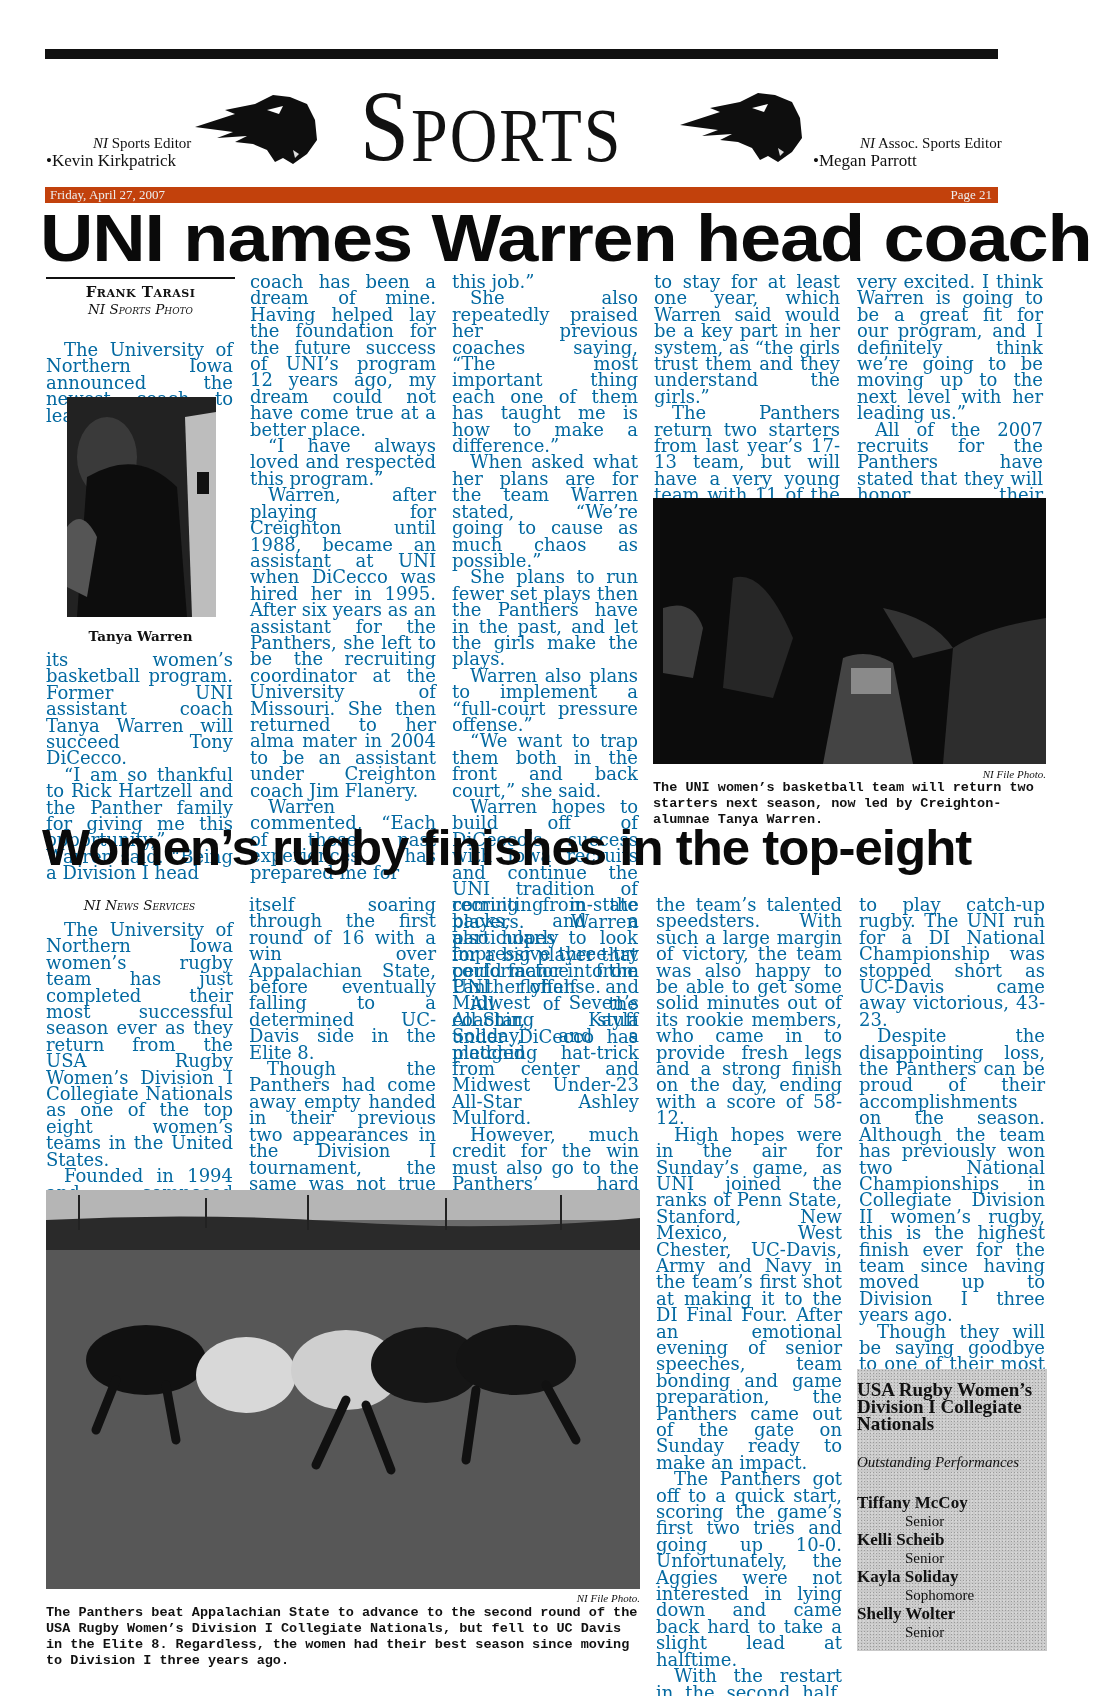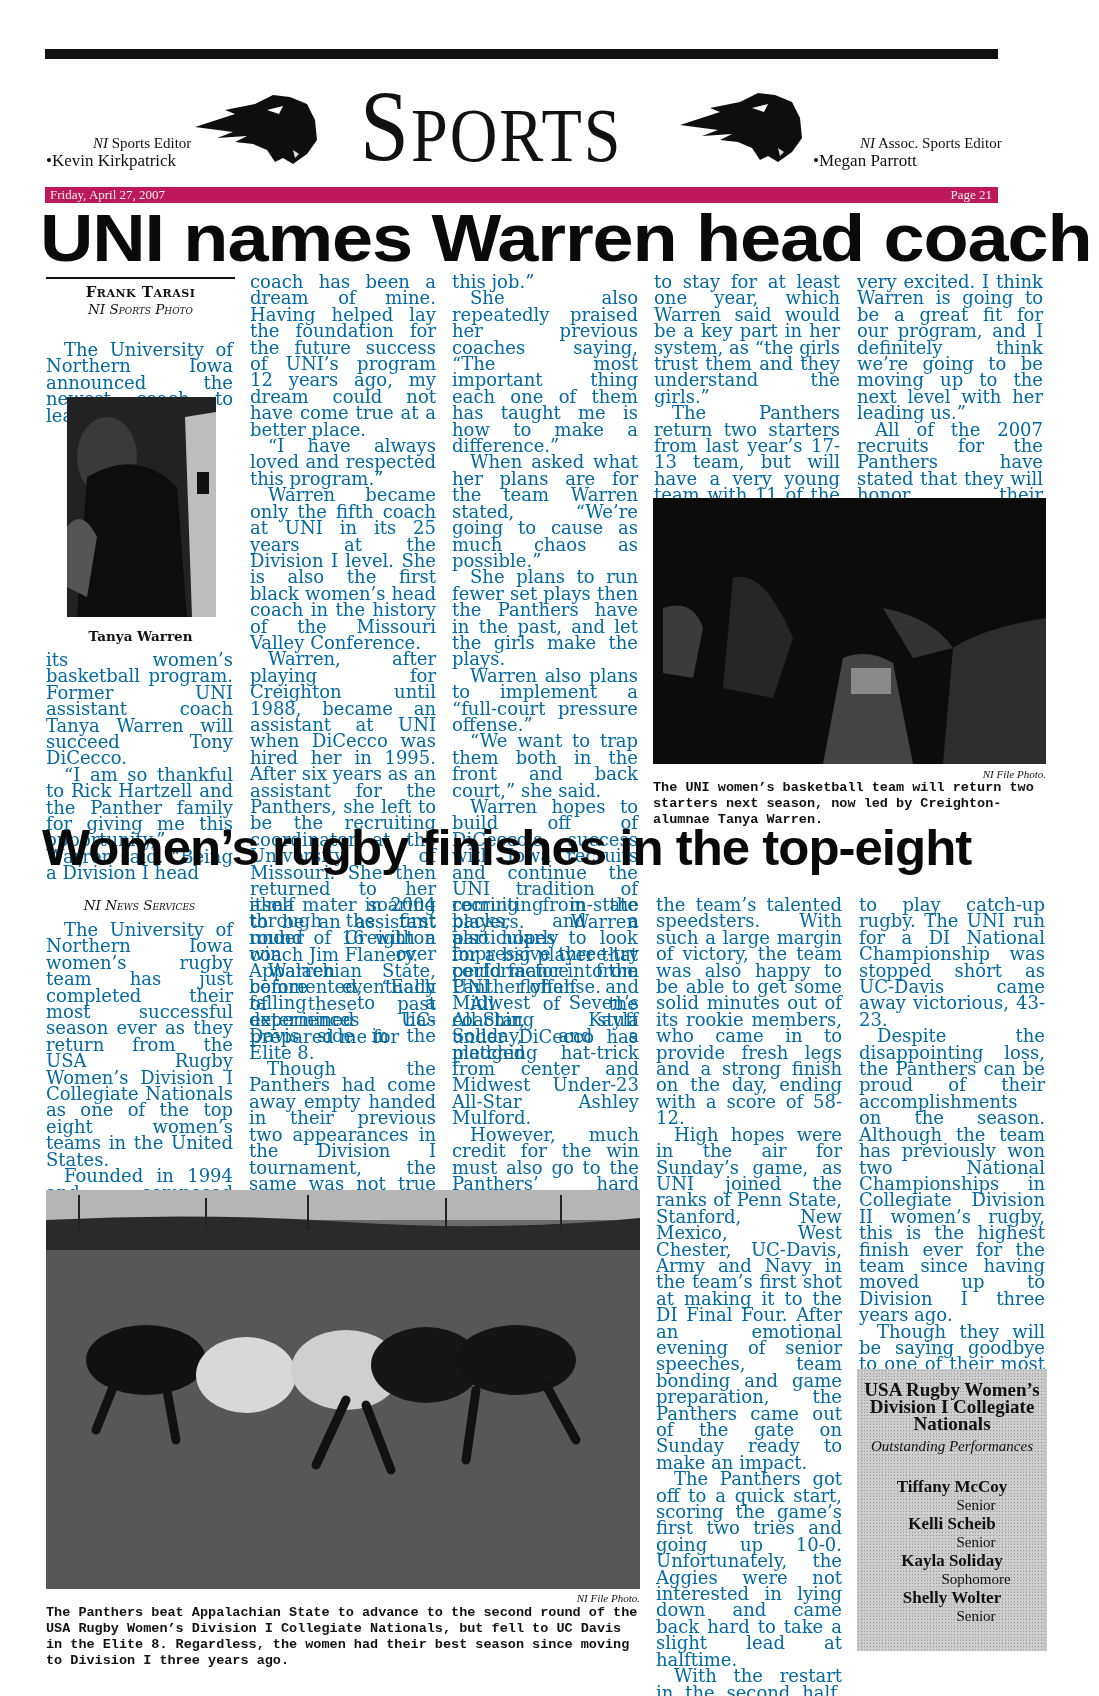--- a/index.html
+++ b/index.html
@@ -8,21 +8,21 @@
   .abs { position: absolute; }
   .topbar { left: 45px; top: 49px; width: 953px; height: 10px; background: #111; }
 
   .editor { font-family: "Liberation Serif", serif; font-size: 15px; line-height: 17px; }
   .editor i { font-style: italic; margin-left: 47px; }
   .editor .name { font-size: 17px; }
 
   .masthead { left: 360px; top: 82px; width: 330px; font-family: "Liberation Serif", serif; font-size: 66px; letter-spacing: 2px; line-height: 80px; transform: scaleY(1.15); transform-origin: top left; }
   .masthead .big { font-size: 88px; }
 
-  .datebar { left: 45px; top: 187px; width: 953px; height: 16px; background: #be185d; color: #eee; font-family: "Liberation Serif", serif; font-size: 13px; line-height: 16px; }
+  .datebar { left: 45px; top: 187px; width: 953px; height: 16px; background: #c2410c; color: #eee; font-family: "Liberation Serif", serif; font-size: 13px; line-height: 16px; }
   .datebar .date { position: absolute; left: 5px; top: 0; }
   .datebar .page { position: absolute; right: 6px; top: 0; }
 
   .headline { font-family: "Liberation Sans", "DejaVu Sans", sans-serif; font-weight: bold; color: #0a0a0a; white-space: nowrap; letter-spacing: -1px; }
   .h1 { left: 40px; top: 203px; font-size: 66px; line-height: 70px; transform: scaleX(1.12); transform-origin: left top; }
   .h2 { left: 42px; top: 820px; font-size: 50px; line-height: 56px; transform: scaleX(1.02); transform-origin: left top; }
 
   .col { position: absolute; font-family: "DejaVu Serif", serif; font-size: 18px; line-height: 16.4px; text-align: justify; hyphens: manual; color: #0369a1; }
   .col p { margin: 0; text-indent: 18px; }
   .col p.noindent { text-indent: 0; }
@@ -33,25 +33,25 @@
 
   .rule { position: absolute; height: 2px; background: #111; }
 
   .photo { position: absolute; background: #1a1a1a; overflow: hidden; }
   .photo svg { width: 100%; height: 100%; display: block; }
 
   .credit { position: absolute; font-family: "Liberation Serif", serif; font-style: italic; font-size: 11px; text-align: right; }
   .caption { position: absolute; font-family: Liberation Mono, monospace; font-weight: bold; font-size: 13.5px; line-height: 16px; }
   .photo-caption-name { position: absolute; font-family: "DejaVu Serif", serif; font-weight: bold; font-size: 13.5px; text-align: center; }
 
-  .infobox { position: absolute; background: #c9c9c9; text-align: center; font-family: "Liberation Serif", serif; color: #111;
+  .infobox { position: absolute; background: #c9c9c9; text-align: left; font-family: "Liberation Serif", serif; color: #111;
     background-image: radial-gradient(#9a9a9a 0.6px, transparent 0.8px), radial-gradient(#e3e3e3 0.6px, transparent 0.8px);
     background-size: 3px 3px, 4px 4px; background-position: 0 0, 1px 2px; }
   .infobox .title { font-weight: bold; font-size: 19px; line-height: 17px; margin-top: 12px; }
-  .infobox .subtitle { font-style: italic; font-size: 15px; margin-top: 6px; }
+  .infobox .subtitle { font-style: italic; font-size: 15px; margin-top: 22px; }
   .infobox .players { margin-top: 22px; }
   .infobox .pname { font-weight: bold; font-size: 17px; line-height: 19px; }
   .infobox .pyear { font-size: 15px; line-height: 18px; margin-left: 48px; }
 </style>
 </head>
 <body>
 
 <div class="abs topbar"></div>
 
 <div class="abs editor" style="left:46px; top:135px;">
@@ -115,21 +115,20 @@
 <div class="photo-caption-name" style="left:46px; top:628px; width:189px;">Tanya Warren</div>
 
 <div class="col" style="left:46px; top:652px; width:187px;">
   <p class="noindent">its women’s basketball program. Former UNI assistant coach Tanya Warren will succeed Tony DiCecco.</p>
   <p>“I am so thankful to Rick Hartzell and the Panther family for giving me this opportunity,” Warren said. “Being a Division I head</p>
 </div>
 
 <div class="col" style="left:250px; top:274px; width:186px;">
   <p class="noindent">coach has been a dream of mine. Having helped lay the foundation for the future success of UNI’s program 12 years ago, my dream could not have come true at a better place.</p>
   <p>“I have always loved and respected this program.”</p>
-  <p>Warren became only the fifth coach at UNI in its 25 years at the Division I level. She is also the first black women’s head coach in the history of the Missouri Valley Conference.</p>
   <p>Warren, after playing for Creighton until 1988, became an assistant at UNI when DiCecco was hired her in 1995. After six years as an assistant for the Panthers, she left to be the recruiting coordinator at the University of Missouri. She then returned to her alma mater in 2004 to be an assistant under Creighton coach Jim Flanery.</p>
   <p>Warren commented, “Each of these past experiences has prepared me for</p>
 </div>
 
 <div class="col" style="left:452px; top:274px; width:186px;">
   <p class="noindent">this job.”</p>
   <p>She also repeatedly praised her previous coaches saying, “The most important thing each one of them has taught me is how to make a difference.”</p>
   <p>When asked what her plans are for the team Warren stated, “We’re going to cause as much chaos as possible.”</p>
   <p>She plans to run fewer set plays then the Panthers have in the past, and let the girls make the plays.</p>
   <p>Warren also plans to implement a “full-court pressure offense.”</p>

